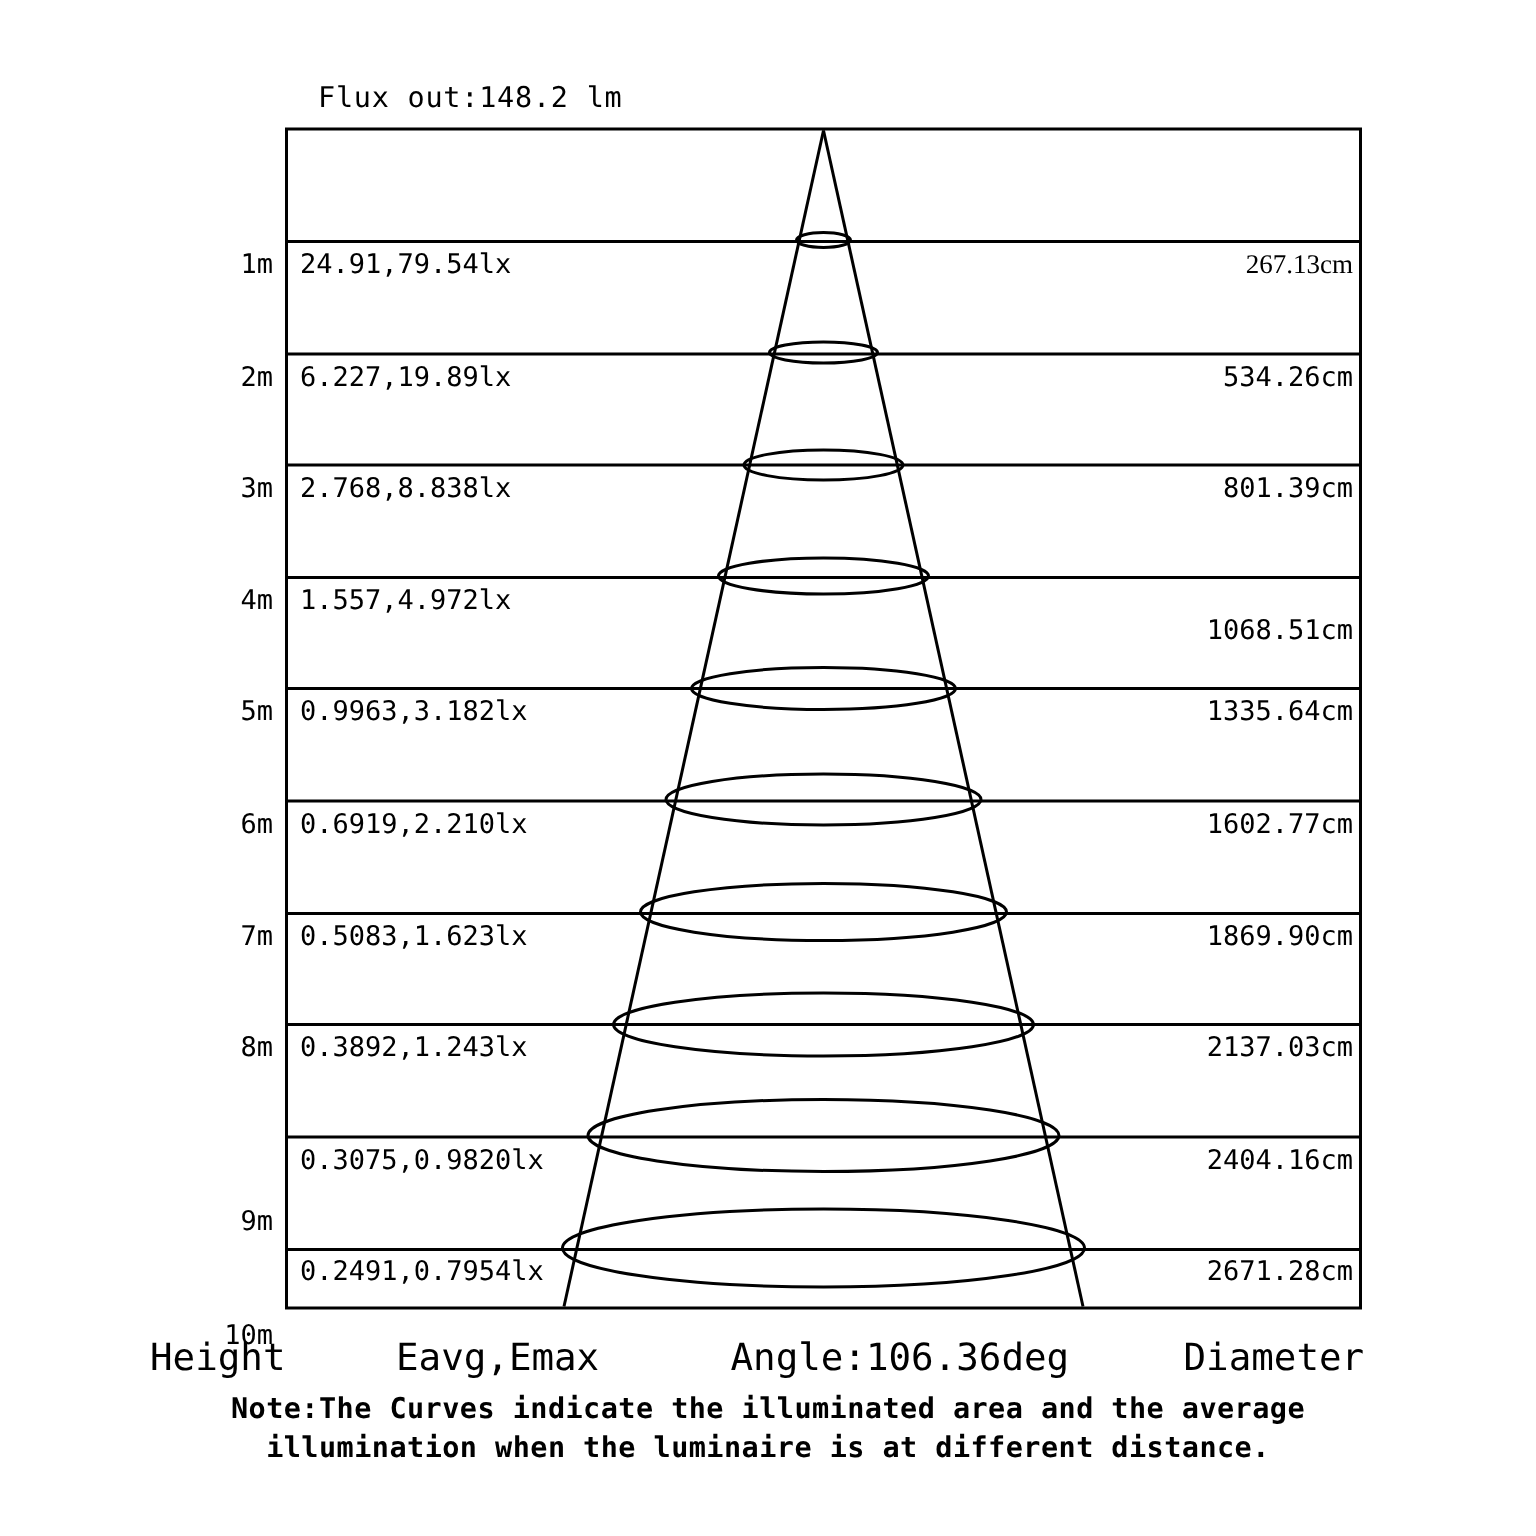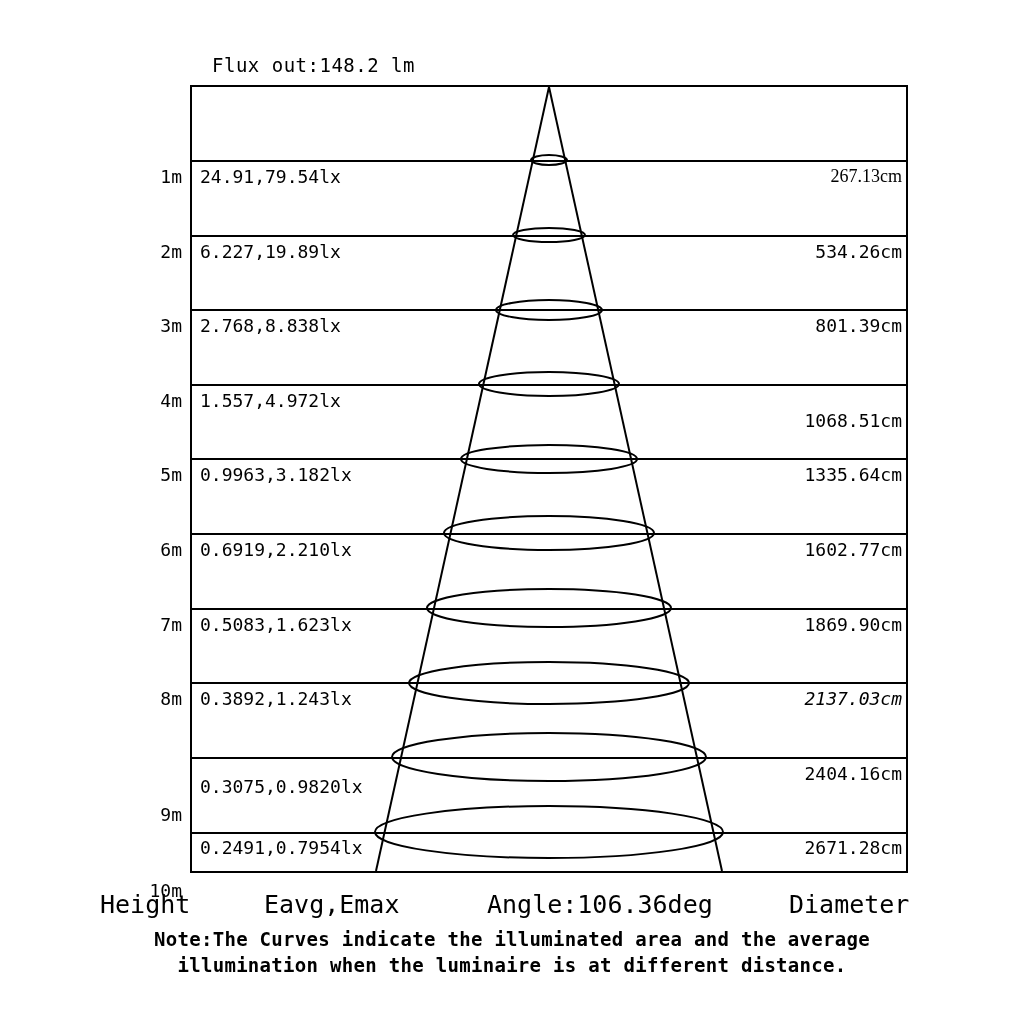--- a/index.html
+++ b/index.html
@@ -151,24 +151,24 @@
   <div class="height-label" style="left:100px; top:539px; width:82px;">6m</div>
   <div class="eavg-label" style="top:539px;">0.6919,2.210lx</div>
   <div class="diam-label" style="top:539px;">1602.77cm</div>
 
   <div class="height-label" style="left:100px; top:614px; width:82px;">7m</div>
   <div class="eavg-label" style="top:614px;">0.5083,1.623lx</div>
   <div class="diam-label" style="top:614px;">1869.90cm</div>
 
   <div class="height-label" style="left:100px; top:688px; width:82px;">8m</div>
   <div class="eavg-label" style="top:688px;">0.3892,1.243lx</div>
-  <div class="diam-label" style="top:688px;font-style:italic;">2137.03cm</div>
+  <div class="diam-label" style="top:688px;">2137.03cm</div>
 
   <div class="height-label" style="left:100px; top:804px; width:82px;">9m</div>
-  <div class="eavg-label" style="top:763px;margin-top:13px;">0.3075,0.9820lx</div>
+  <div class="eavg-label" style="top:763px;">0.3075,0.9820lx</div>
   <div class="diam-label" style="top:763px;">2404.16cm</div>
 
   <div class="height-label" style="left:100px; top:837px; width:82px;margin-top:43px;">10m</div>
   <div class="eavg-label" style="top:837px;">0.2491,0.7954lx</div>
   <div class="diam-label" style="top:837px;">2671.28cm</div>
 
   <div class="axis-caption" style="left:100px; top:890px;">Height</div>
   <div class="axis-caption" style="left:264px; top:890px;">Eavg,Emax</div>
   <div class="axis-caption" style="left:487px; top:890px;">Angle:106.36deg</div>
   <div class="axis-caption" style="left:789px; top:890px;">Diameter</div>

